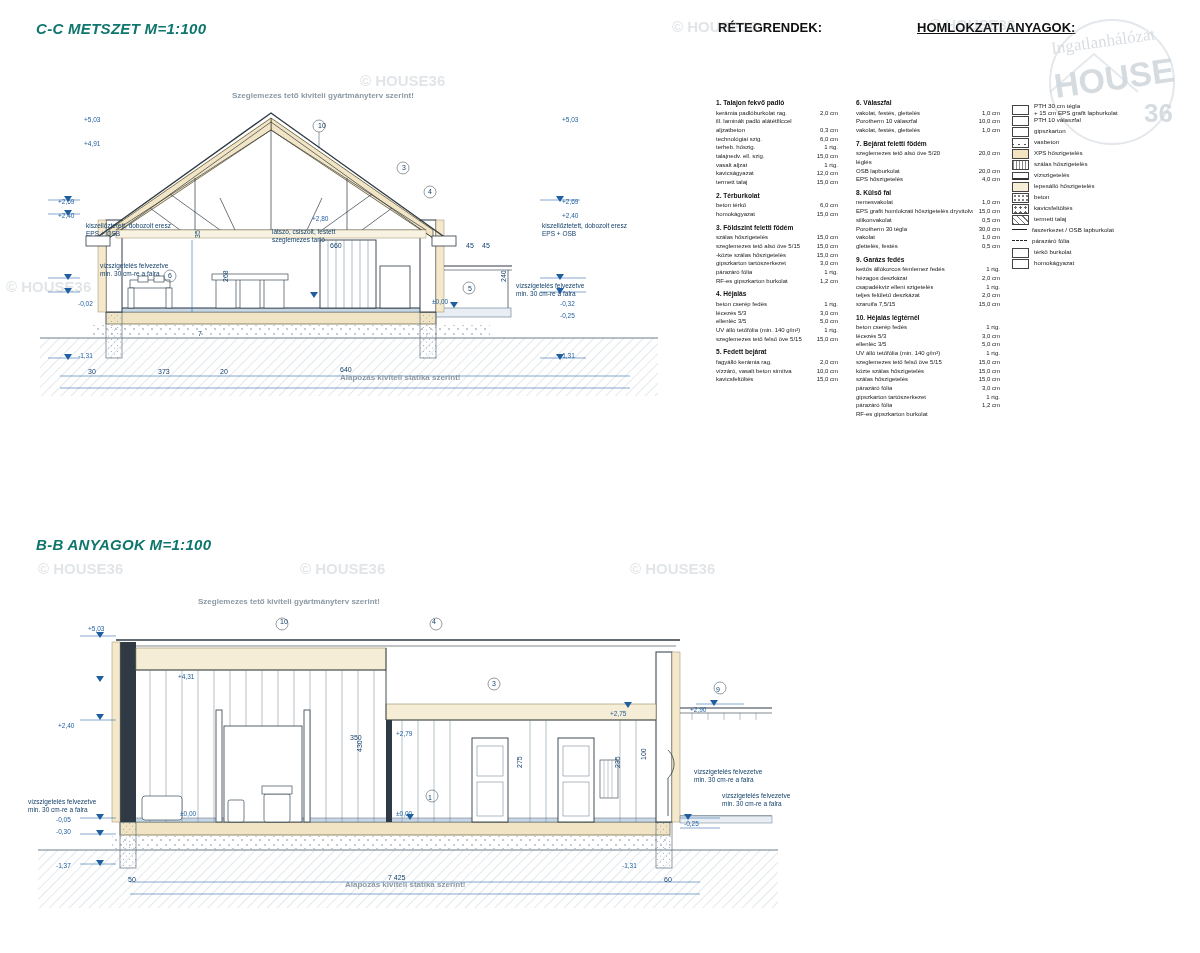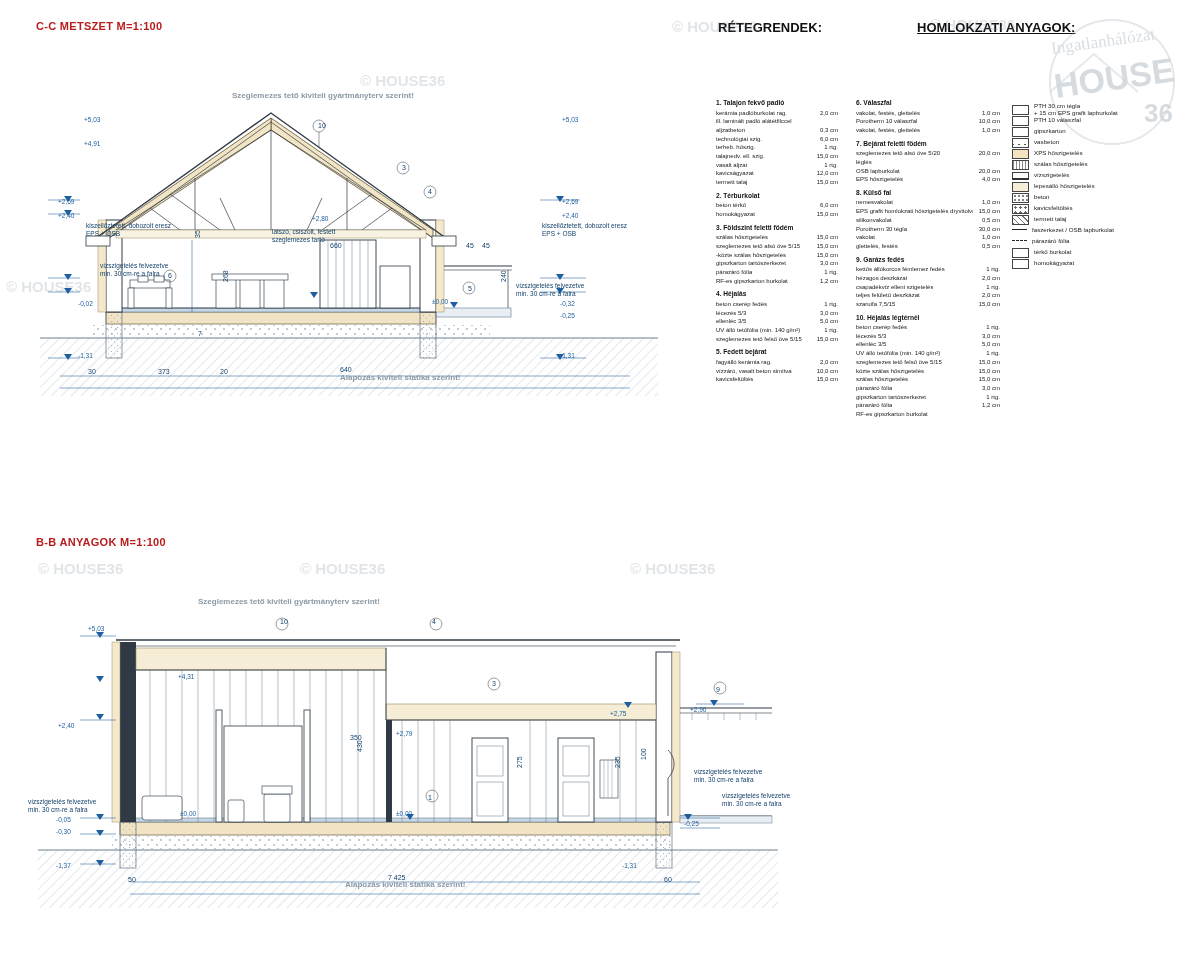--- a/index.html
+++ b/index.html
@@ -5,22 +5,22 @@
   html,body{margin:0;padding:0;}
   body{
     width:1200px;height:953px;background:#ffffff;
     font-family:"Liberation Sans", sans-serif;
     color:#1a1a1a;position:relative;overflow:hidden;
   }
   .sheet{position:absolute;inset:0;}
 
   
   .h-title{
-    position:absolute;font-weight:bold;font-size:11px;letter-spacing:.3px;
-    color:#b91c1c;white-space:nowrap;
+    position:absolute;font-weight:bold;font-size:15px;letter-spacing:.3px;
+    color:#0f766e;white-space:nowrap;font-style:italic;
   }
   .legend-head{
     position:absolute;font-weight:bold;font-size:13px;color:#111;white-space:nowrap;
   }
 
   
   .wm{
     position:absolute;color:rgba(120,135,150,.22);font-size:15px;font-weight:bold;
     white-space:nowrap;pointer-events:none;user-select:none;
   }

